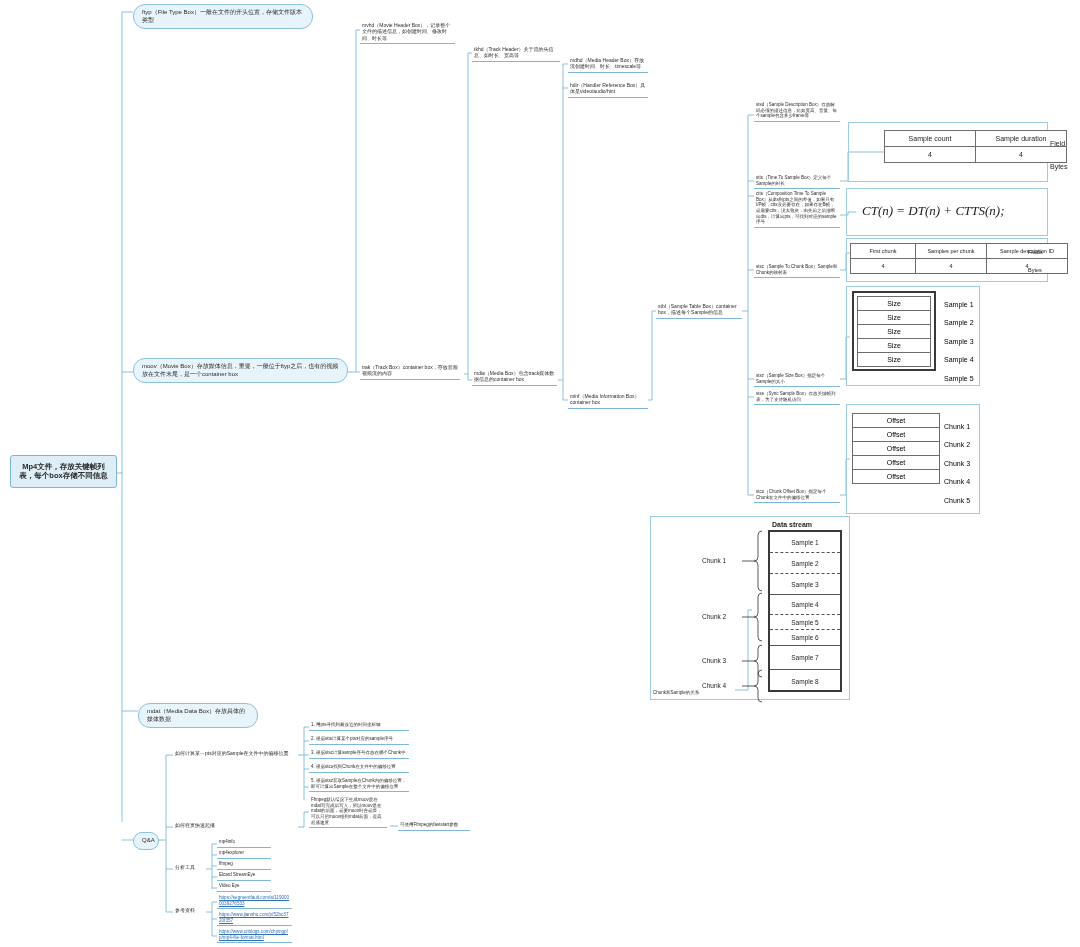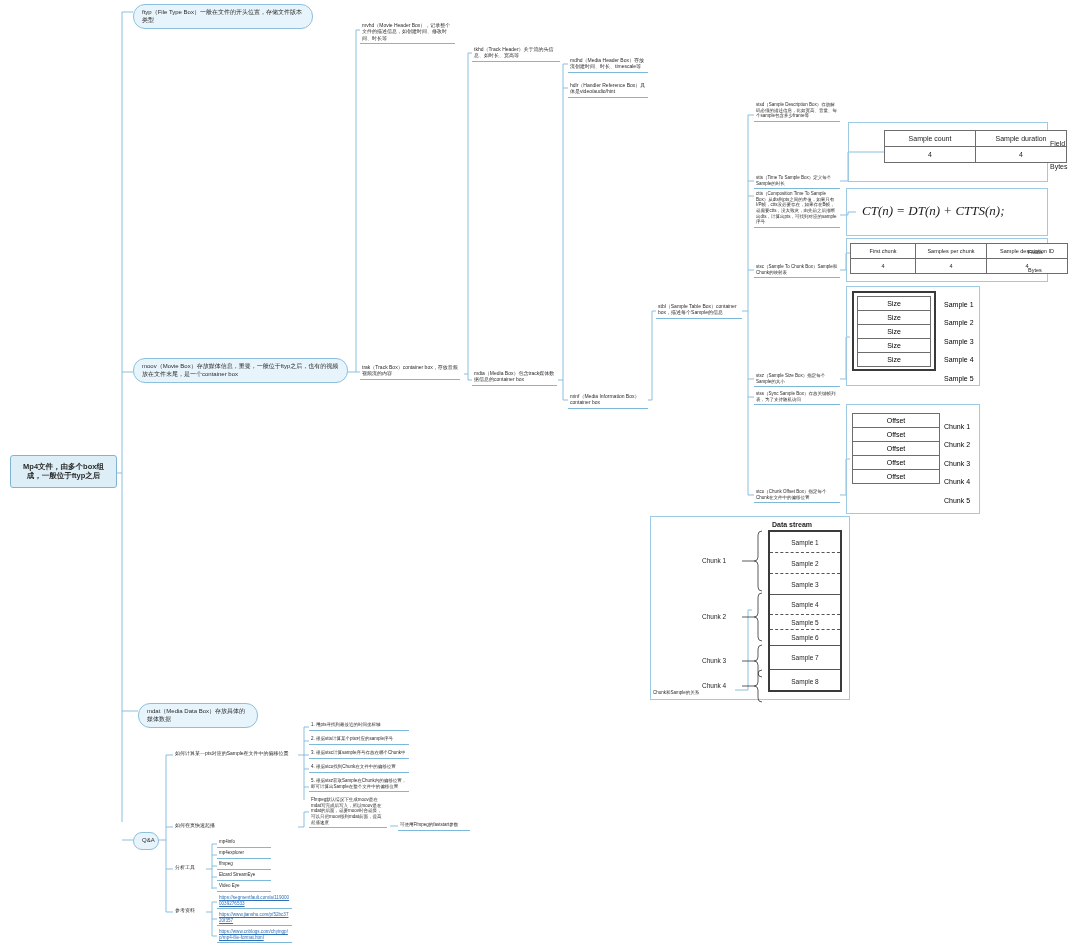--- a/index.html
+++ b/index.html
@@ -239,21 +239,21 @@
       <path d="M212,888 L217,888"></path>
 
       <path d="M206,912 L212,912"></path>
       <path d="M212,902 L212,936"></path>
       <path d="M212,902 L217,902"></path>
       <path d="M212,919 L217,919"></path>
       <path d="M212,936 L217,936"></path>
     </g>
   </svg>
 
-  <div class="node root" style="left:10px; top:455px; width:107px;">Mp4文件，由多个box组成，一般位于ftyp之后</div>
+  <div class="node root" style="left:10px; top:455px; width:107px;">Mp4文件，存放关键帧列表，每个box存储不同信息</div>
 
   <div class="node pill" style="left:133px; top:4px; width:180px;">ftyp（File Type Box）一般在文件的开头位置，存储文件版本类型</div>
 
   <div class="node pill" style="left:133px; top:358px; width:215px;">moov（Movie Box）存放媒体信息，重要，一般位于ftyp之后，也有的视频放在文件末尾，是一个container box</div>
 
   <div class="node pill" style="left:138px; top:703px; width:120px;">mdat（Media Data Box）存放具体的媒体数据</div>
 
   <div class="node pill" style="left:133px; top:832px; width:26px; text-align:center;">Q&amp;A</div>
 
   <div class="node uline" style="left:360px; top:21px; width:95px;">mvhd（Movie Header Box），记录整个文件的描述信息，如创建时间、修改时间、时长等</div>

